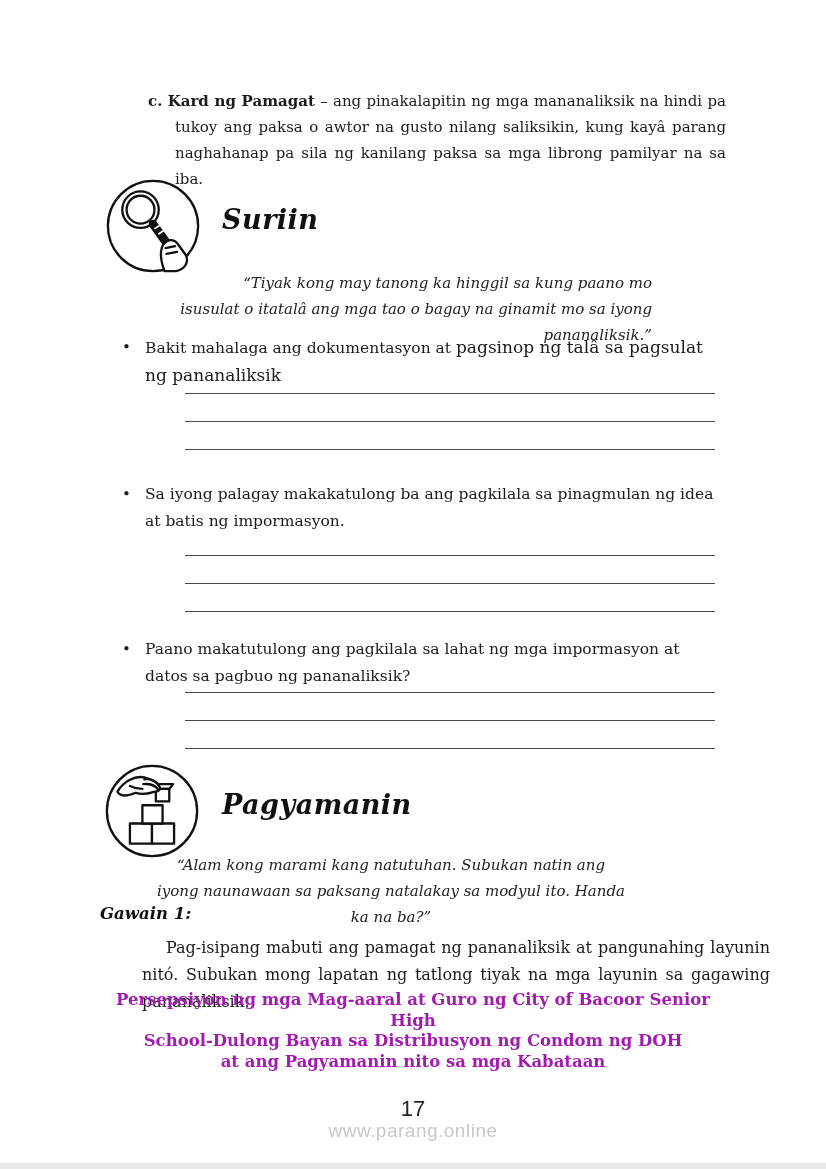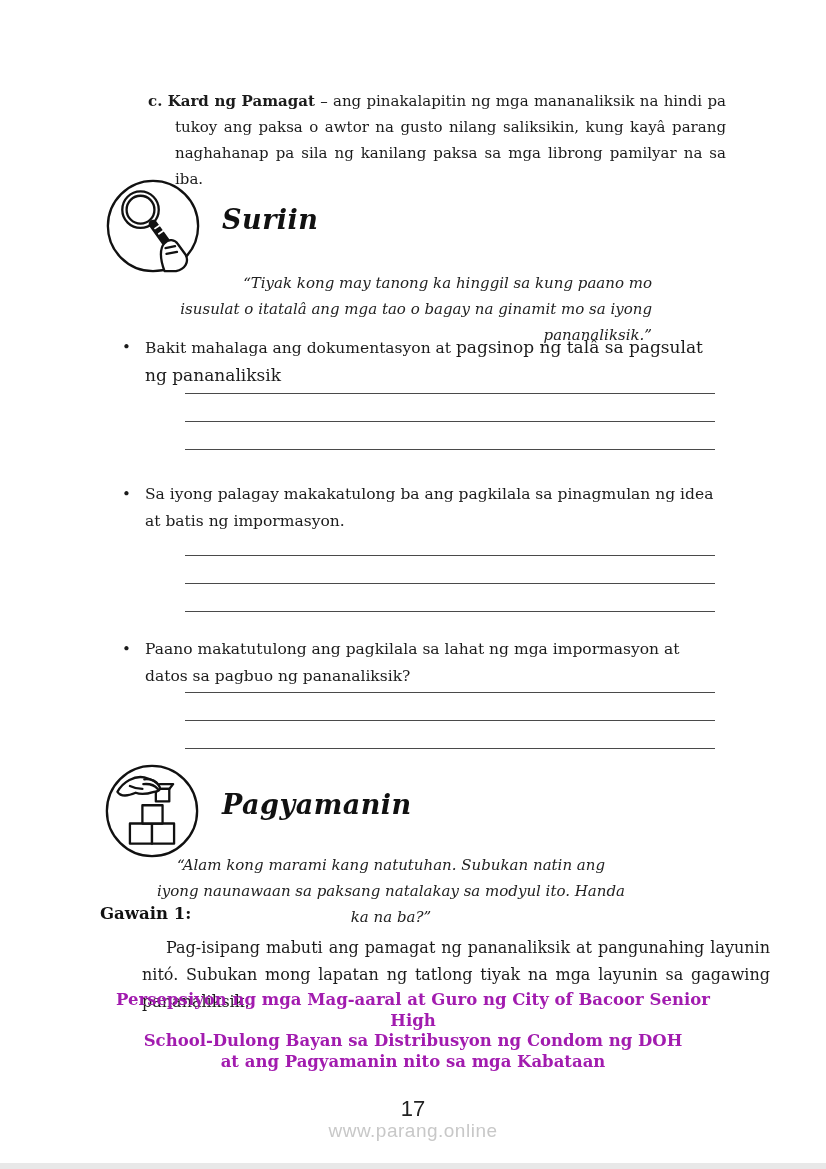--- a/index.html
+++ b/index.html
@@ -42,21 +42,21 @@
     position:absolute;left:2px;top:0;font-size:15px;
   }
   .question .qtext{display:block;padding-left:25px;}
   .question .lg{font-size:17px;}
   
   .lines{position:absolute;left:185px;width:530px;}
   .answer-line{height:27px;border-bottom:1px solid #4a4a4a;}
   
   .gawain-label{
     position:absolute;top:904px;left:100px;
-    font-size:16.5px;font-weight:bold;color:#111;
+    font-size:16.5px;font-weight:bold;color:#111;font-style:italic;
   }
   .instructions{
     position:absolute;top:934px;left:98px;width:628px;
     font-size:16px;line-height:27px;text-align:justify;text-indent:24px;margin-left:44px;
   }
   .research-title{
     position:absolute;top:990px;left:100px;width:626px;
     font-size:16.5px;font-weight:bold;line-height:20.5px;text-align:center;color:#a21caf;
   }
   

